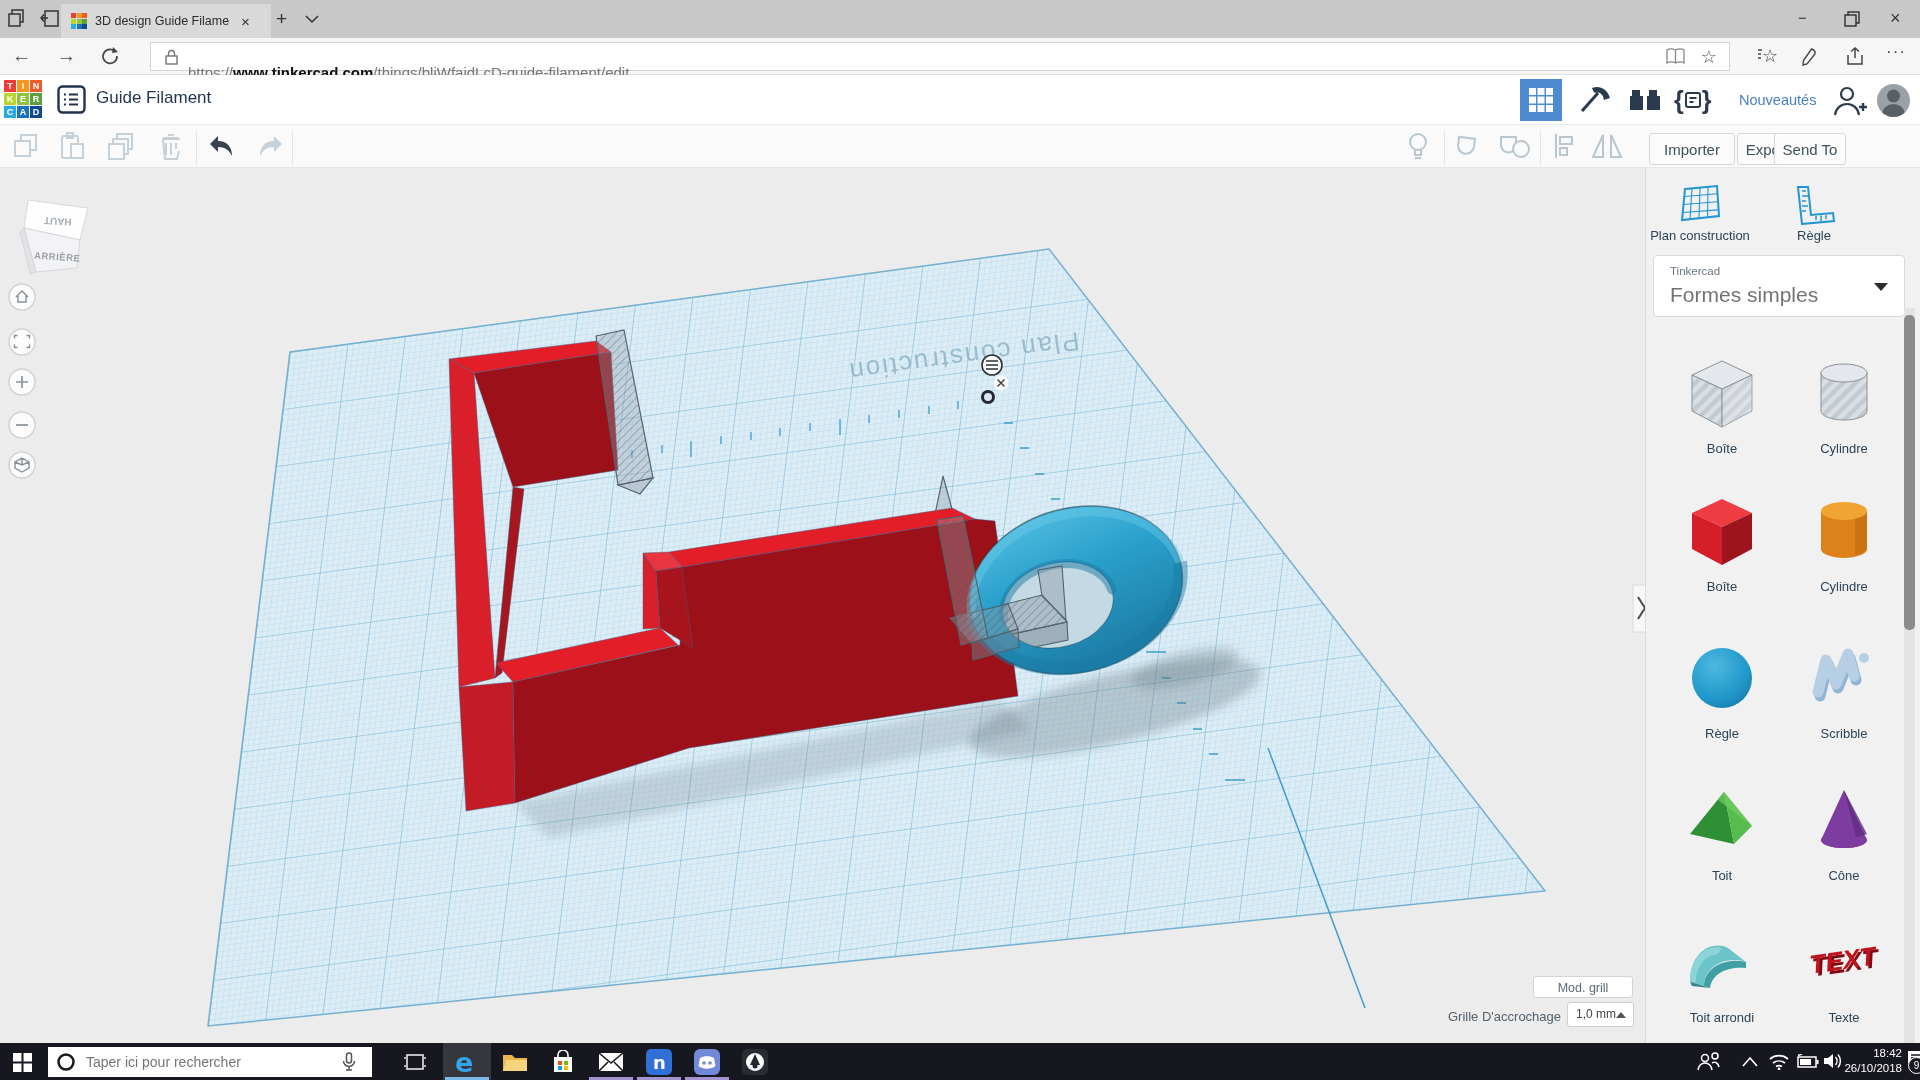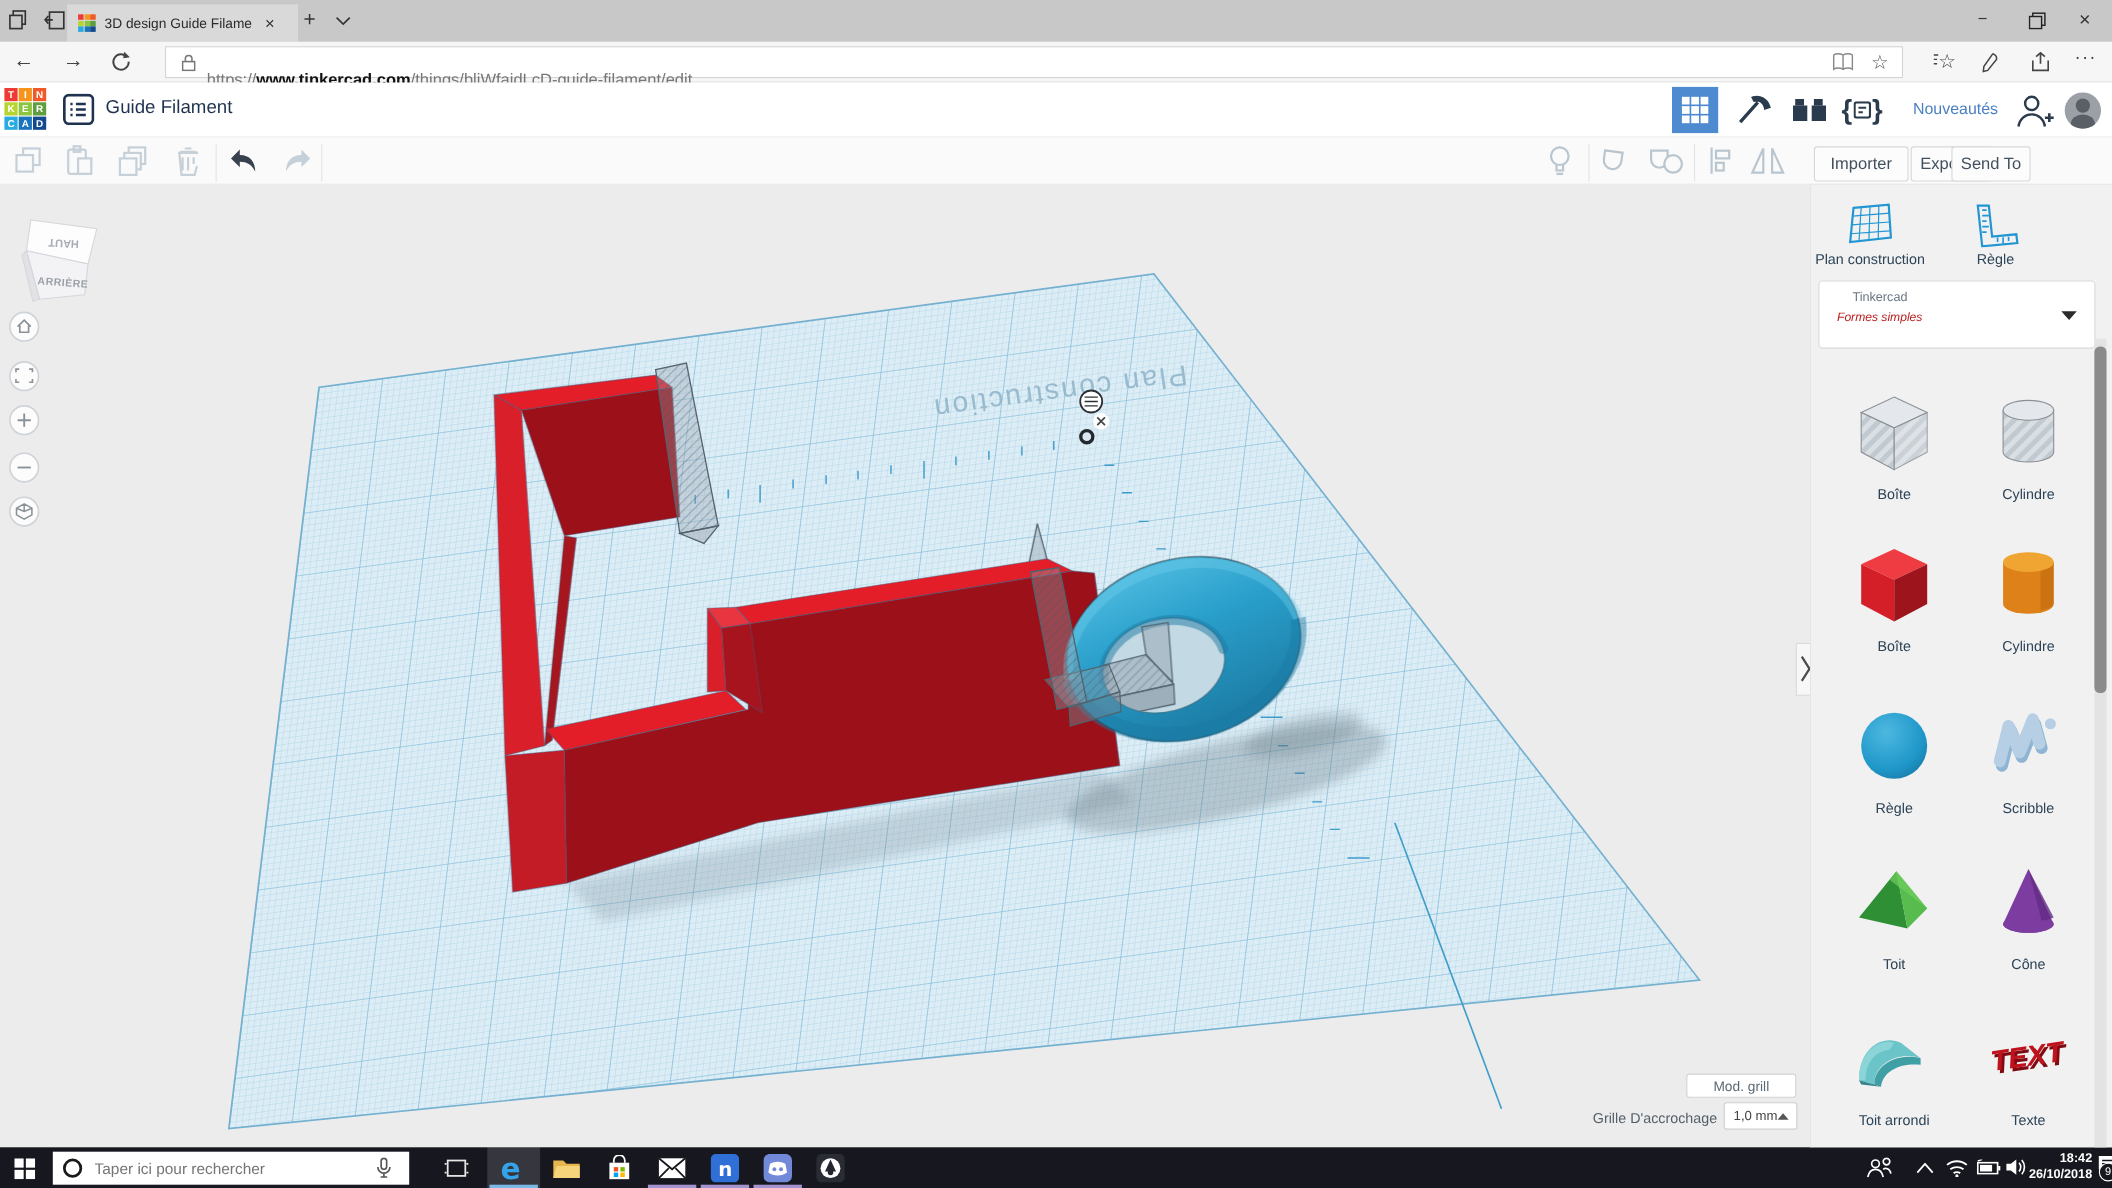--- a/index.html
+++ b/index.html
@@ -25,41 +25,41 @@
   #avatar{left:1877px;top:84px;width:33px;height:33px;border-radius:50%;background:#9aa0a6;overflow:hidden;}
   
   #toolbar{left:0;top:125px;width:1920px;height:43px;background:#fafafa;border-bottom:1px solid #e7e7e7;box-sizing:border-box;}
   .tbtn{position:absolute;top:133px;height:30px;background:#fcfcfc;border:1px solid #d5d8da;border-radius:3px;
     font-size:15px;color:#40505e;display:flex;align-items:center;justify-content:center;}
   .vsep{position:absolute;top:131px;width:1px;height:34px;background:#e4e4e4;}
   
   #panel{left:1645px;top:168px;width:275px;height:875px;background:#f1f1f2;border-left:1px solid #dcdcdc;box-sizing:border-box;}
   .plabel{position:absolute;font-size:13px;color:#2d4356;text-align:center;}
   #libbox{position:absolute;left:7px;top:87px;width:252px;height:62px;background:#fff;border:1px solid #d9d9d9;border-radius:4px;box-sizing:border-box;}
-  #libbox .brand{position:absolute;left:30px;top:9px;font-size:11.5px;color:#6a7682;}
-  #libbox .sel{position:absolute;left:16px;top:27px;font-size:11px;color:#b91c1c;font-style:italic;}
+  #libbox .brand{position:absolute;left:16px;top:9px;font-size:11.5px;color:#6a7682;}
+  #libbox .sel{position:absolute;left:16px;top:27px;font-size:21px;color:#737373;}
   .caret-down{position:absolute;right:16px;top:27px;width:0;height:0;border-left:7px solid transparent;border-right:7px solid transparent;border-top:8px solid #2b2b2b;}
   .tile{position:absolute;width:106px;text-align:center;}
   .tile .plabel{position:static;display:block;margin-top:4px;}
   #pscroll{position:absolute;left:258px;top:140px;width:11px;height:735px;background:#e3e3e4;}
   #pthumb{position:absolute;left:0;top:7px;width:11px;height:315px;background:#8b8b8b;border-radius:5px;}
   
   #modgrill{left:1533px;top:976px;width:100px;height:22px;background:#fff;border:1px solid #d4d4d4;border-radius:3px;
     font-size:12.5px;color:#5b6a76;text-align:center;line-height:22px;box-sizing:border-box;}
   #snaplabel{left:1448px;top:1009px;font-size:13px;color:#55606a;}
   #snapsel{left:1567px;top:1002px;width:67px;height:25px;background:#fff;border:1px solid #cfcfcf;border-radius:3px;box-sizing:border-box;
     font-size:12px;color:#444;line-height:23px;padding-left:8px;}
   .caret-up{position:absolute;right:7px;top:9px;width:0;height:0;border-left:5px solid transparent;border-right:5px solid transparent;border-bottom:6px solid #555;}
   
   #taskbar{left:0;top:1043px;width:1920px;height:37px;background:#16171f;display:block;}
   #searchbox{left:48px;top:1047px;width:324px;height:30px;background:#fff;display:flex;align-items:center;}
   #searchbox input{border:none;outline:none;font-size:14px;color:#333;width:230px;font-family:Liberation Sans, sans-serif;background:transparent;}
   .tbicon{position:absolute;top:1043px;width:48px;height:37px;display:flex;align-items:center;justify-content:center;}
   .runline{position:absolute;top:1077px;height:3px;background:#a393cf;}
-  #traytime{left:1838px;top:1046px;width:64px;color:#fff;font-size:11.5px;text-align:right;line-height:15px;font-weight:bold;}
+  #traytime{left:1838px;top:1046px;width:64px;color:#fff;font-size:11.5px;text-align:right;line-height:15px;}
 </style>
 </head>
 <body>
 
 <div id="screen">
 
   <div class="abs" id="tabbar">
     <svg class="abs" style="left:8px;top:9px" width="17" height="19">
       <rect x="4" y="1" width="11" height="12" fill="none" stroke="#333" stroke-width="1.5"></rect>
       <rect x="1" y="5" width="11" height="12" fill="#c8c8c8" stroke="#333" stroke-width="1.5"></rect>

